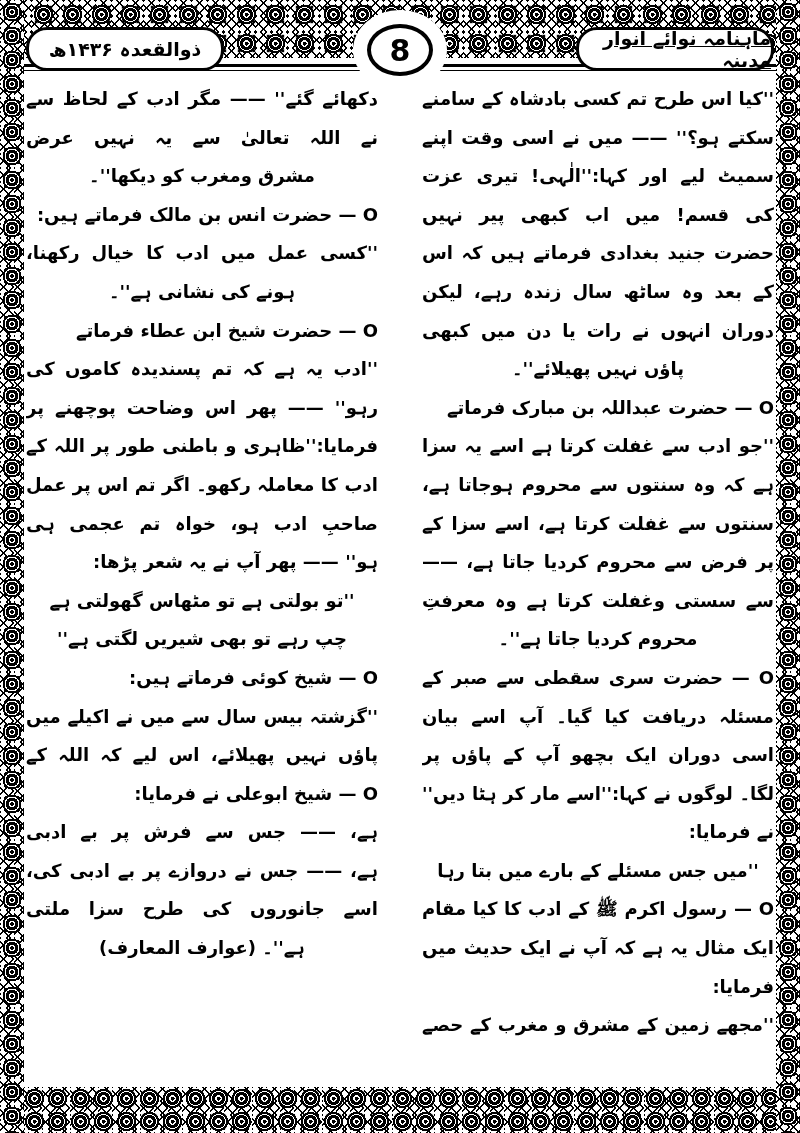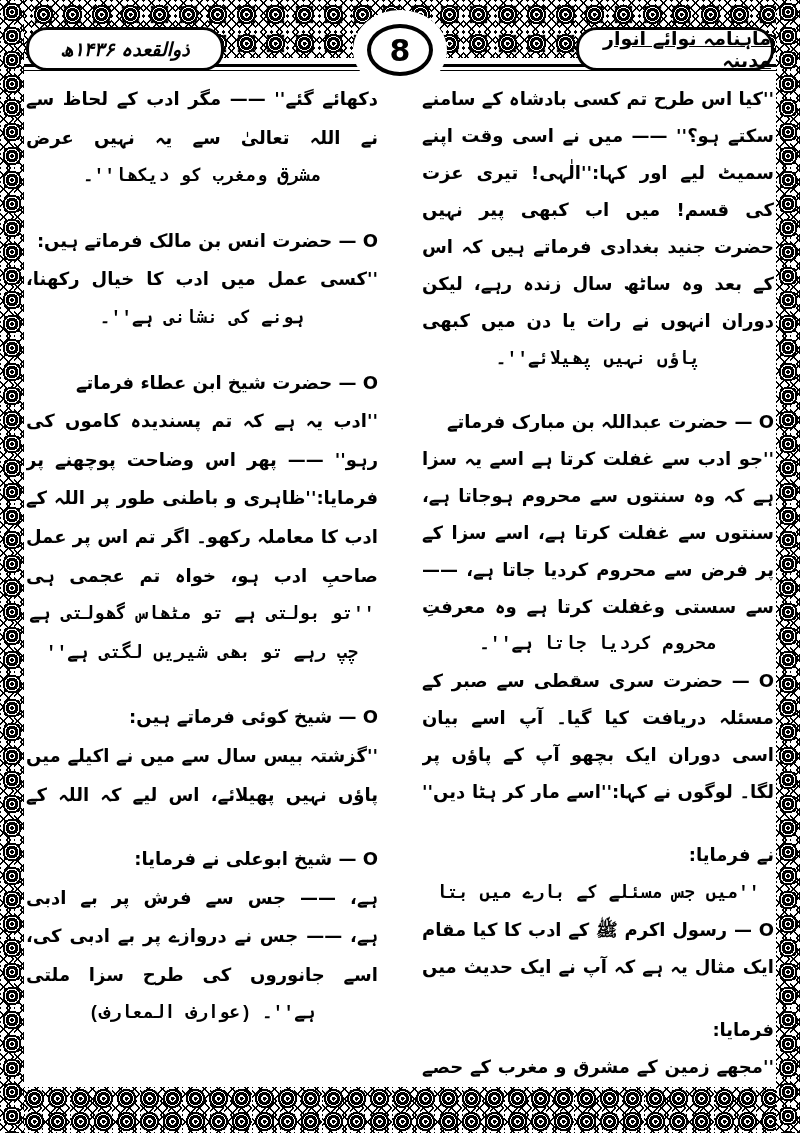--- a/index.html
+++ b/index.html
@@ -23,21 +23,21 @@
   .b-left{top:0;bottom:0;left:0;width:24px;}
   .b-right{top:0;bottom:0;right:0;width:24px;}
   
   .hdr-box{
     position:absolute;top:27px;height:38px;width:192px;z-index:3;
     background:#fff;border:3px solid #000;border-radius:21px;
     display:flex;align-items:center;justify-content:center;
     font-size:19px;font-weight:bold;direction:rtl;
   }
   .title-box{right:26px;text-decoration:underline;}
-  .date-box{left:26px;font-style:italic;}
+  .date-box{left:26px;}
   .page-oval{
     position:absolute;top:24px;left:50%;transform:translateX(-50%);
     width:58px;height:44px;z-index:3;background:#fff;
     border:4px solid #000;border-radius:50%;
     box-shadow:0 0 0 14px #fff;
     display:flex;align-items:center;justify-content:center;
     font-size:30px;font-weight:bold;font-family:"DejaVu Sans",sans-serif;
   }
   .double-rule{
     position:absolute;top:64px;left:24px;right:24px;height:3px;z-index:2;
@@ -48,22 +48,22 @@
     position:absolute;top:80px;left:26px;right:26px;bottom:48px;z-index:2;
     display:flex;flex-direction:row;gap:44px;direction:rtl;
   }
   .column{flex:1 1 0;display:flex;flex-direction:column;min-width:0;}
   .text-line{
     height:38.6px;line-height:38.6px;overflow:hidden;
     font-size:18px;font-weight:bold;direction:rtl;
     text-align:justify;text-align-last:justify;
     -moz-text-align-last:justify;
   }
-  .text-line.align-center{text-align:center;text-align-last:center;font-family:Liberation Mono, monospace;-moz-text-align-last:center;}
-  .text-line.align-right{text-align:right;text-align-last:right;margin-top:26px;-moz-text-align-last:right;}
+  .text-line.align-center{text-align:center;text-align-last:center;-moz-text-align-last:center;}
+  .text-line.align-right{text-align:right;text-align-last:right;-moz-text-align-last:right;}
   .bullet{display:inline;}
 </style>
 </head>
 <body>
 
 <div class="page">
 
   <div class="ornament b-top"></div>
   <div class="ornament b-bottom"></div>
   <div class="ornament b-left"></div>
@@ -232,20 +232,24 @@
           <span class="line-text">فرمایا:''ظاہری و باطنی طور پر اللہ کے ساتھ</span>
         </div>
         <div class="text-line align-justify">
           
           <span class="line-text">ادب کا معاملہ رکھو۔ اگر تم اس پر عمل کرو تو تم</span>
         </div>
         <div class="text-line align-justify">
           
           <span class="line-text">صاحبِ ادب ہو، خواہ تم عجمی ہی کیوں نہ</span>
         </div>
+        <div class="text-line align-right">
+          
+          <span class="line-text">ہو'' —— پھر آپ نے یہ شعر پڑھا:</span>
+        </div>
         <div class="text-line align-center">
           
           <span class="line-text">''تو بولتی ہے تو مٹھاس گھولتی ہے</span>
         </div>
         <div class="text-line align-center">
           
           <span class="line-text">چپ رہے تو بھی شیریں لگتی ہے''</span>
         </div>
         <div class="text-line align-right">
           <span class="bullet">O — </span>

